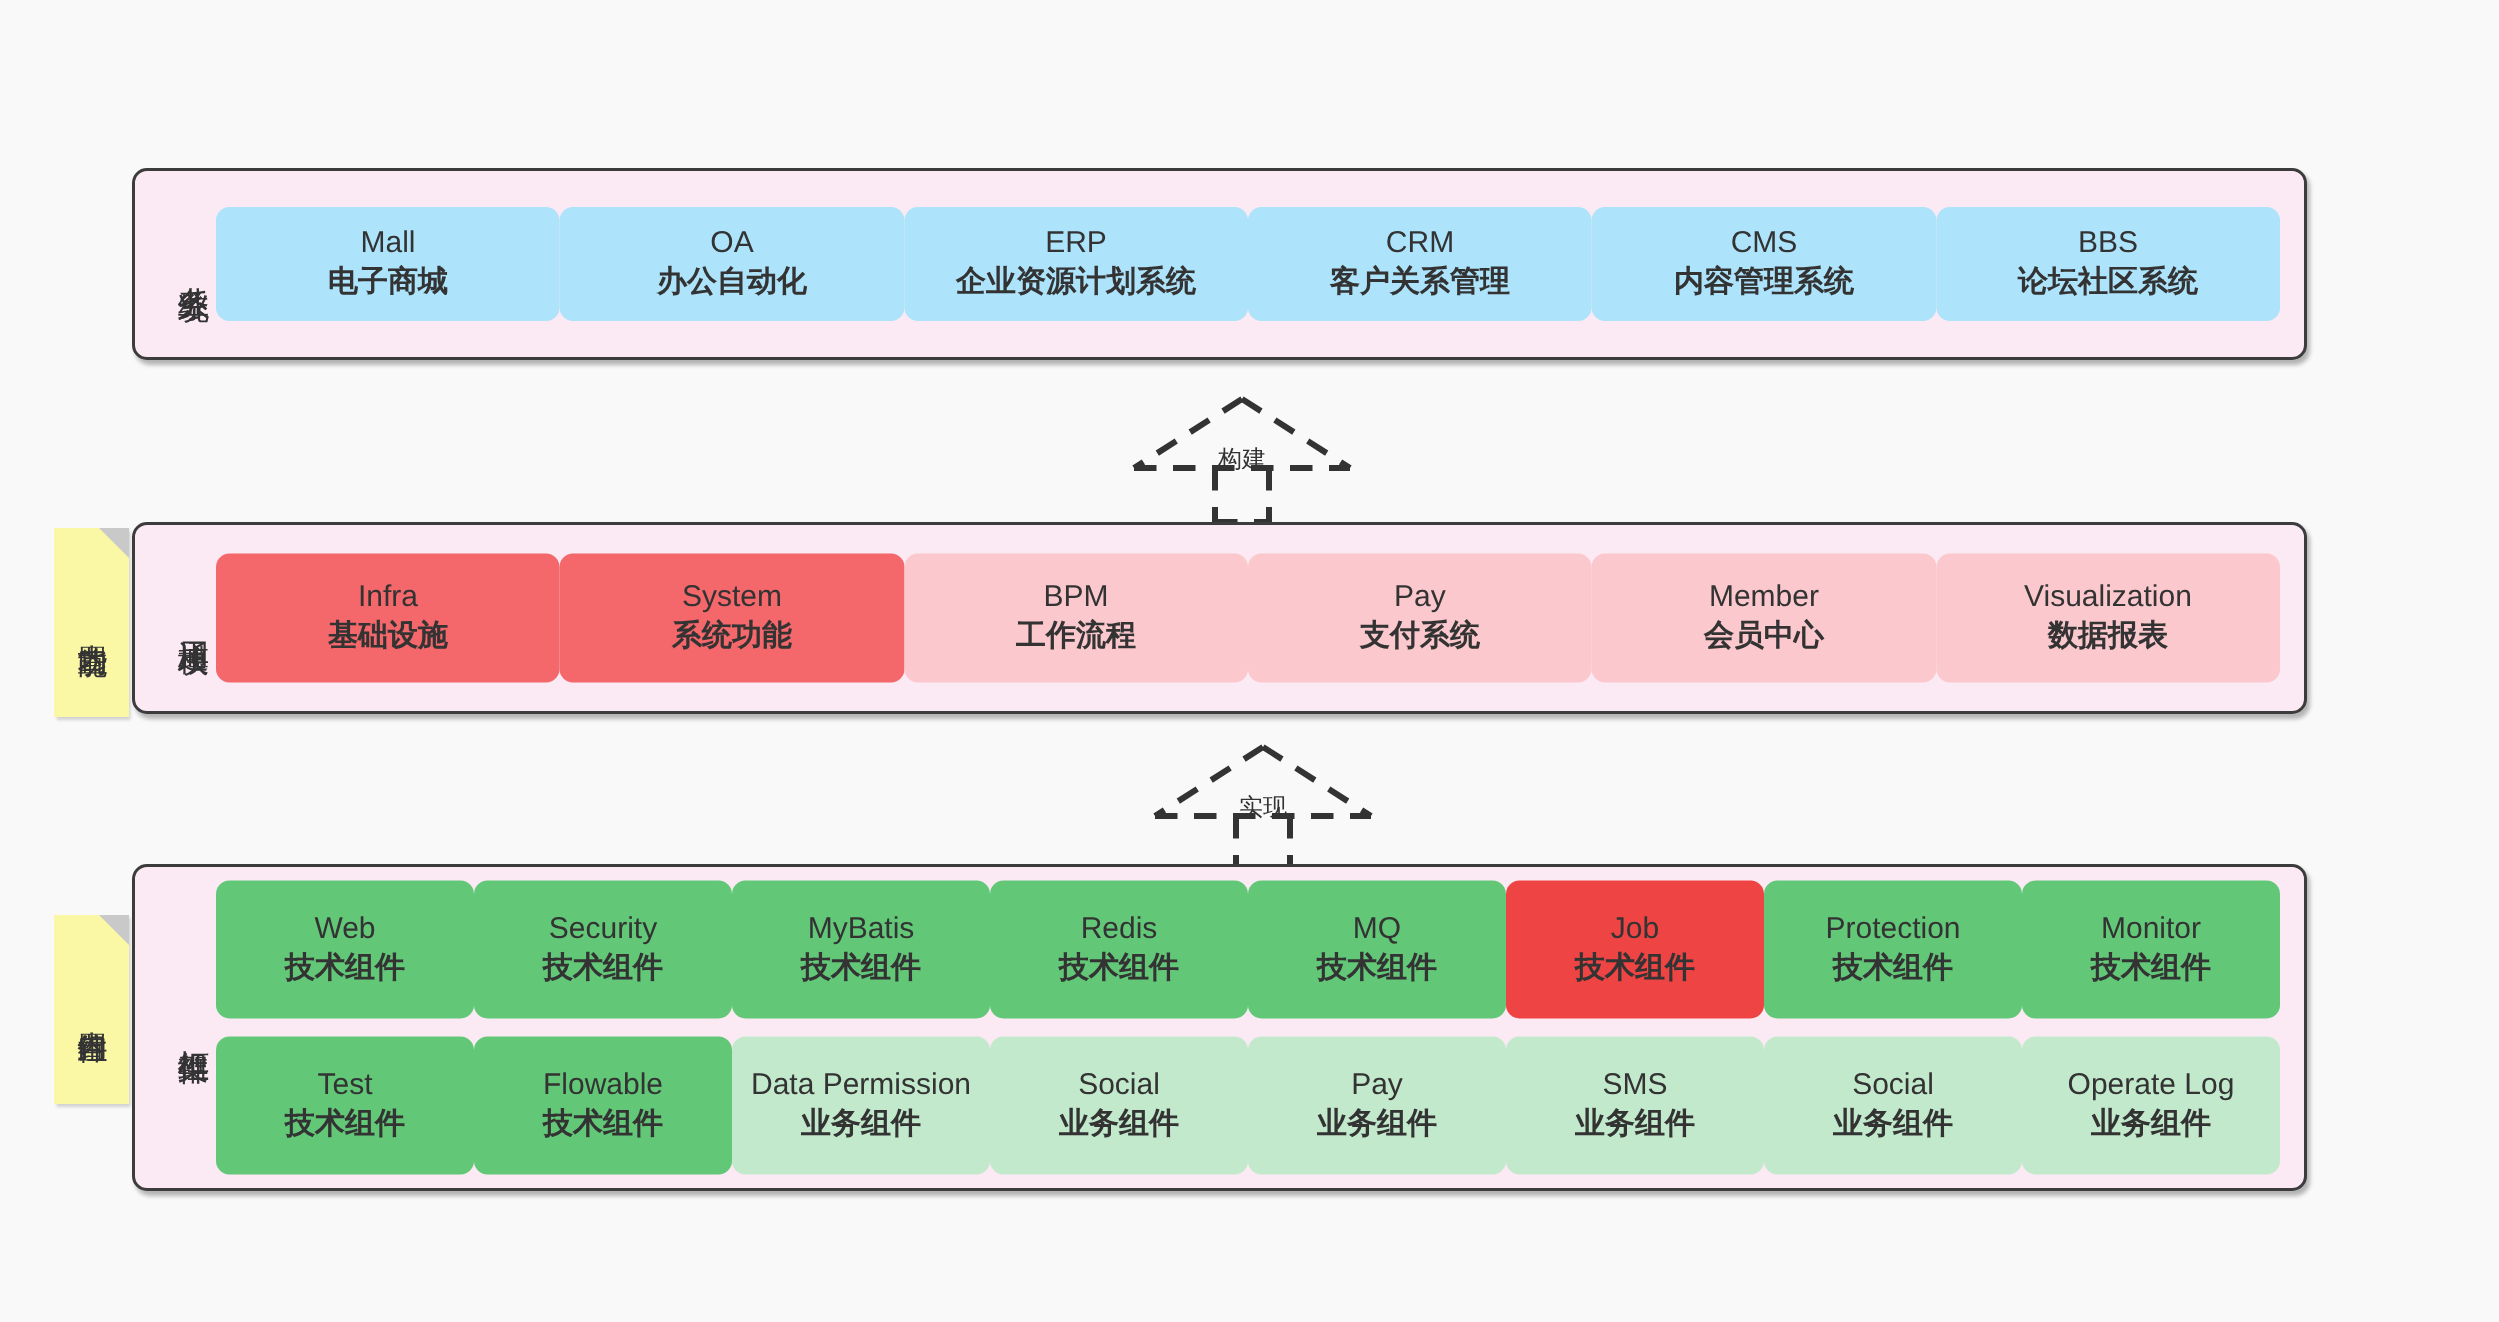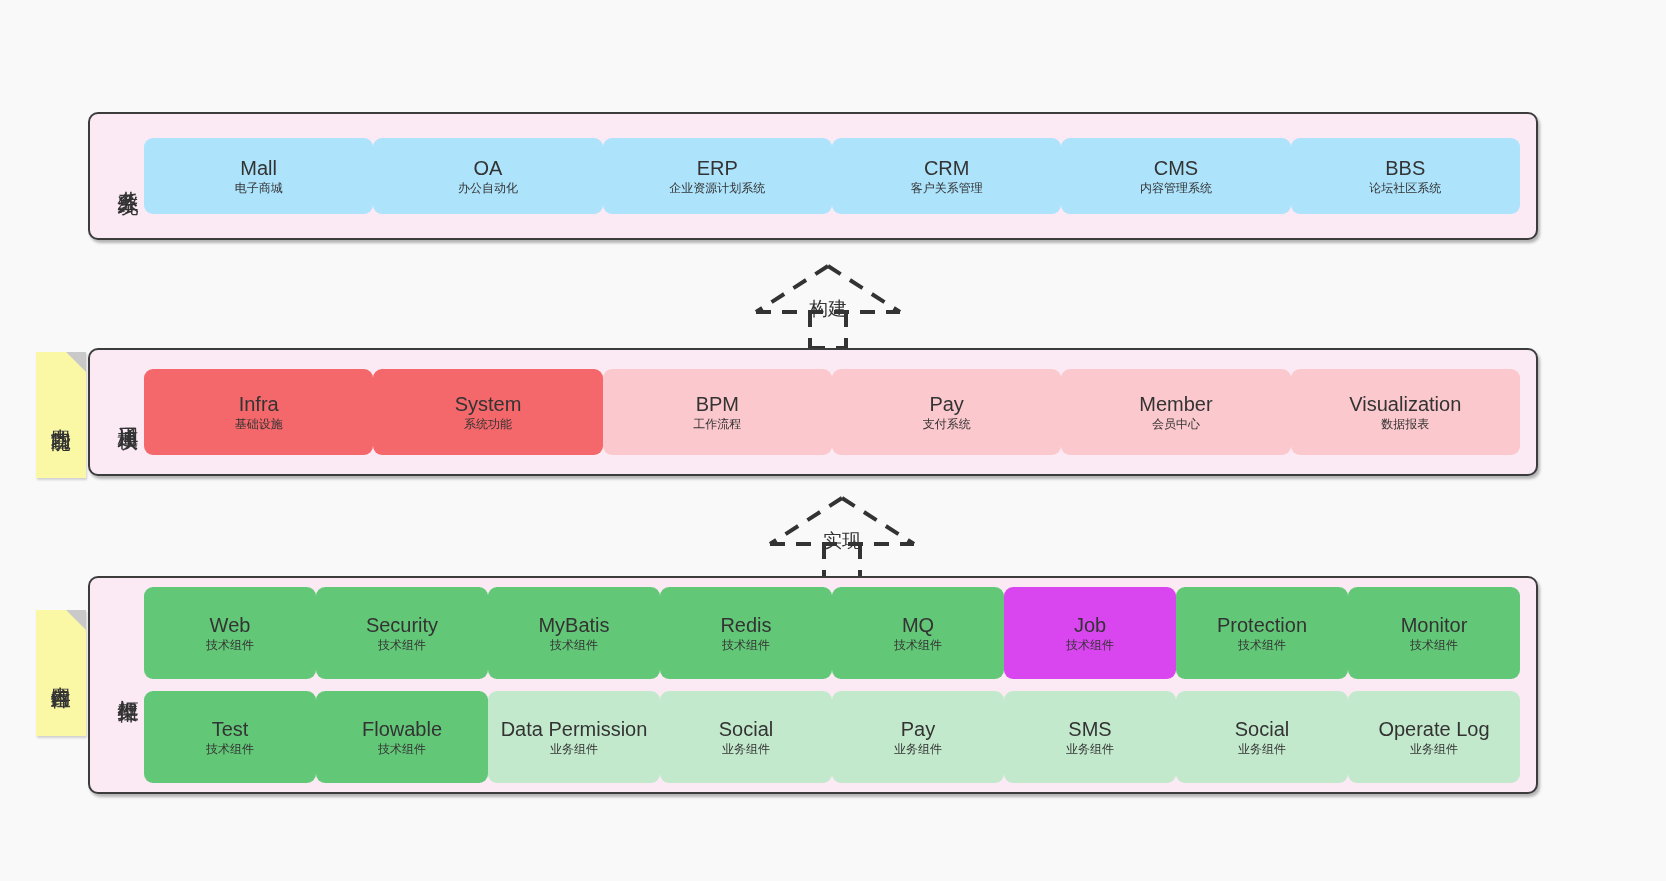--- a/index.html
+++ b/index.html
@@ -60,21 +60,21 @@
     display: flex;
     flex-direction: column;
     align-items: center;
     justify-content: center;
     text-align: center;
     color: #333333;
     box-sizing: border-box;
     padding: 4px 6px;
   }
   .card .t1 { font-size: 20px; line-height: 1.28; }
-  .card .t2 { font-size: 12px; line-height: 1.28; }
+  .card .t2 { font-size: 20px; line-height: 1.28; font-weight: bold; }
 
   
   #panel-business { left: 88px; top: 112px; width: 1450px; height: 128px; }
   #panel-business .cards { padding: 0 16px 0 4px; }
   #panel-business .card { height: 76px; background: #ade3fb; }
 
   
   #panel-modules { left: 88px; top: 348px; width: 1450px; height: 128px; }
   #panel-modules .cards { padding: 0 16px 0 4px; }
   #panel-modules .card { height: 86px; }
@@ -118,21 +118,21 @@
     position: absolute;
     width: 160px;
     height: 90px;
   }
   .arrow svg { display: block; overflow: visible; }
   .arrow .alabel {
     position: absolute;
     left: 0; right: 0;
     top: 36px;
     text-align: center;
-    font-size: 19px;
+    font-size: 16px;
     color: #333333;
     background: transparent;
   }
   #arrow-build { left: 748px; top: 260px; }
   #arrow-impl  { left: 762px; top: 492px; }
 </style>
 </head>
 <body>
 
 <div class="panel" id="panel-business">
@@ -244,21 +244,21 @@
         <div class="t2">技术组件</div>
       </div>
       <div class="card" style="background:#62c878">
         <div class="t1">Redis</div>
         <div class="t2">技术组件</div>
       </div>
       <div class="card" style="background:#62c878">
         <div class="t1">MQ</div>
         <div class="t2">技术组件</div>
       </div>
-      <div class="card" style="background:#d946ef">
+      <div class="card" style="background:#ef4444">
         <div class="t1">Job</div>
         <div class="t2">技术组件</div>
       </div>
       <div class="card" style="background:#62c878">
         <div class="t1">Protection</div>
         <div class="t2">技术组件</div>
       </div>
       <div class="card" style="background:#62c878">
         <div class="t1">Monitor</div>
         <div class="t2">技术组件</div>

